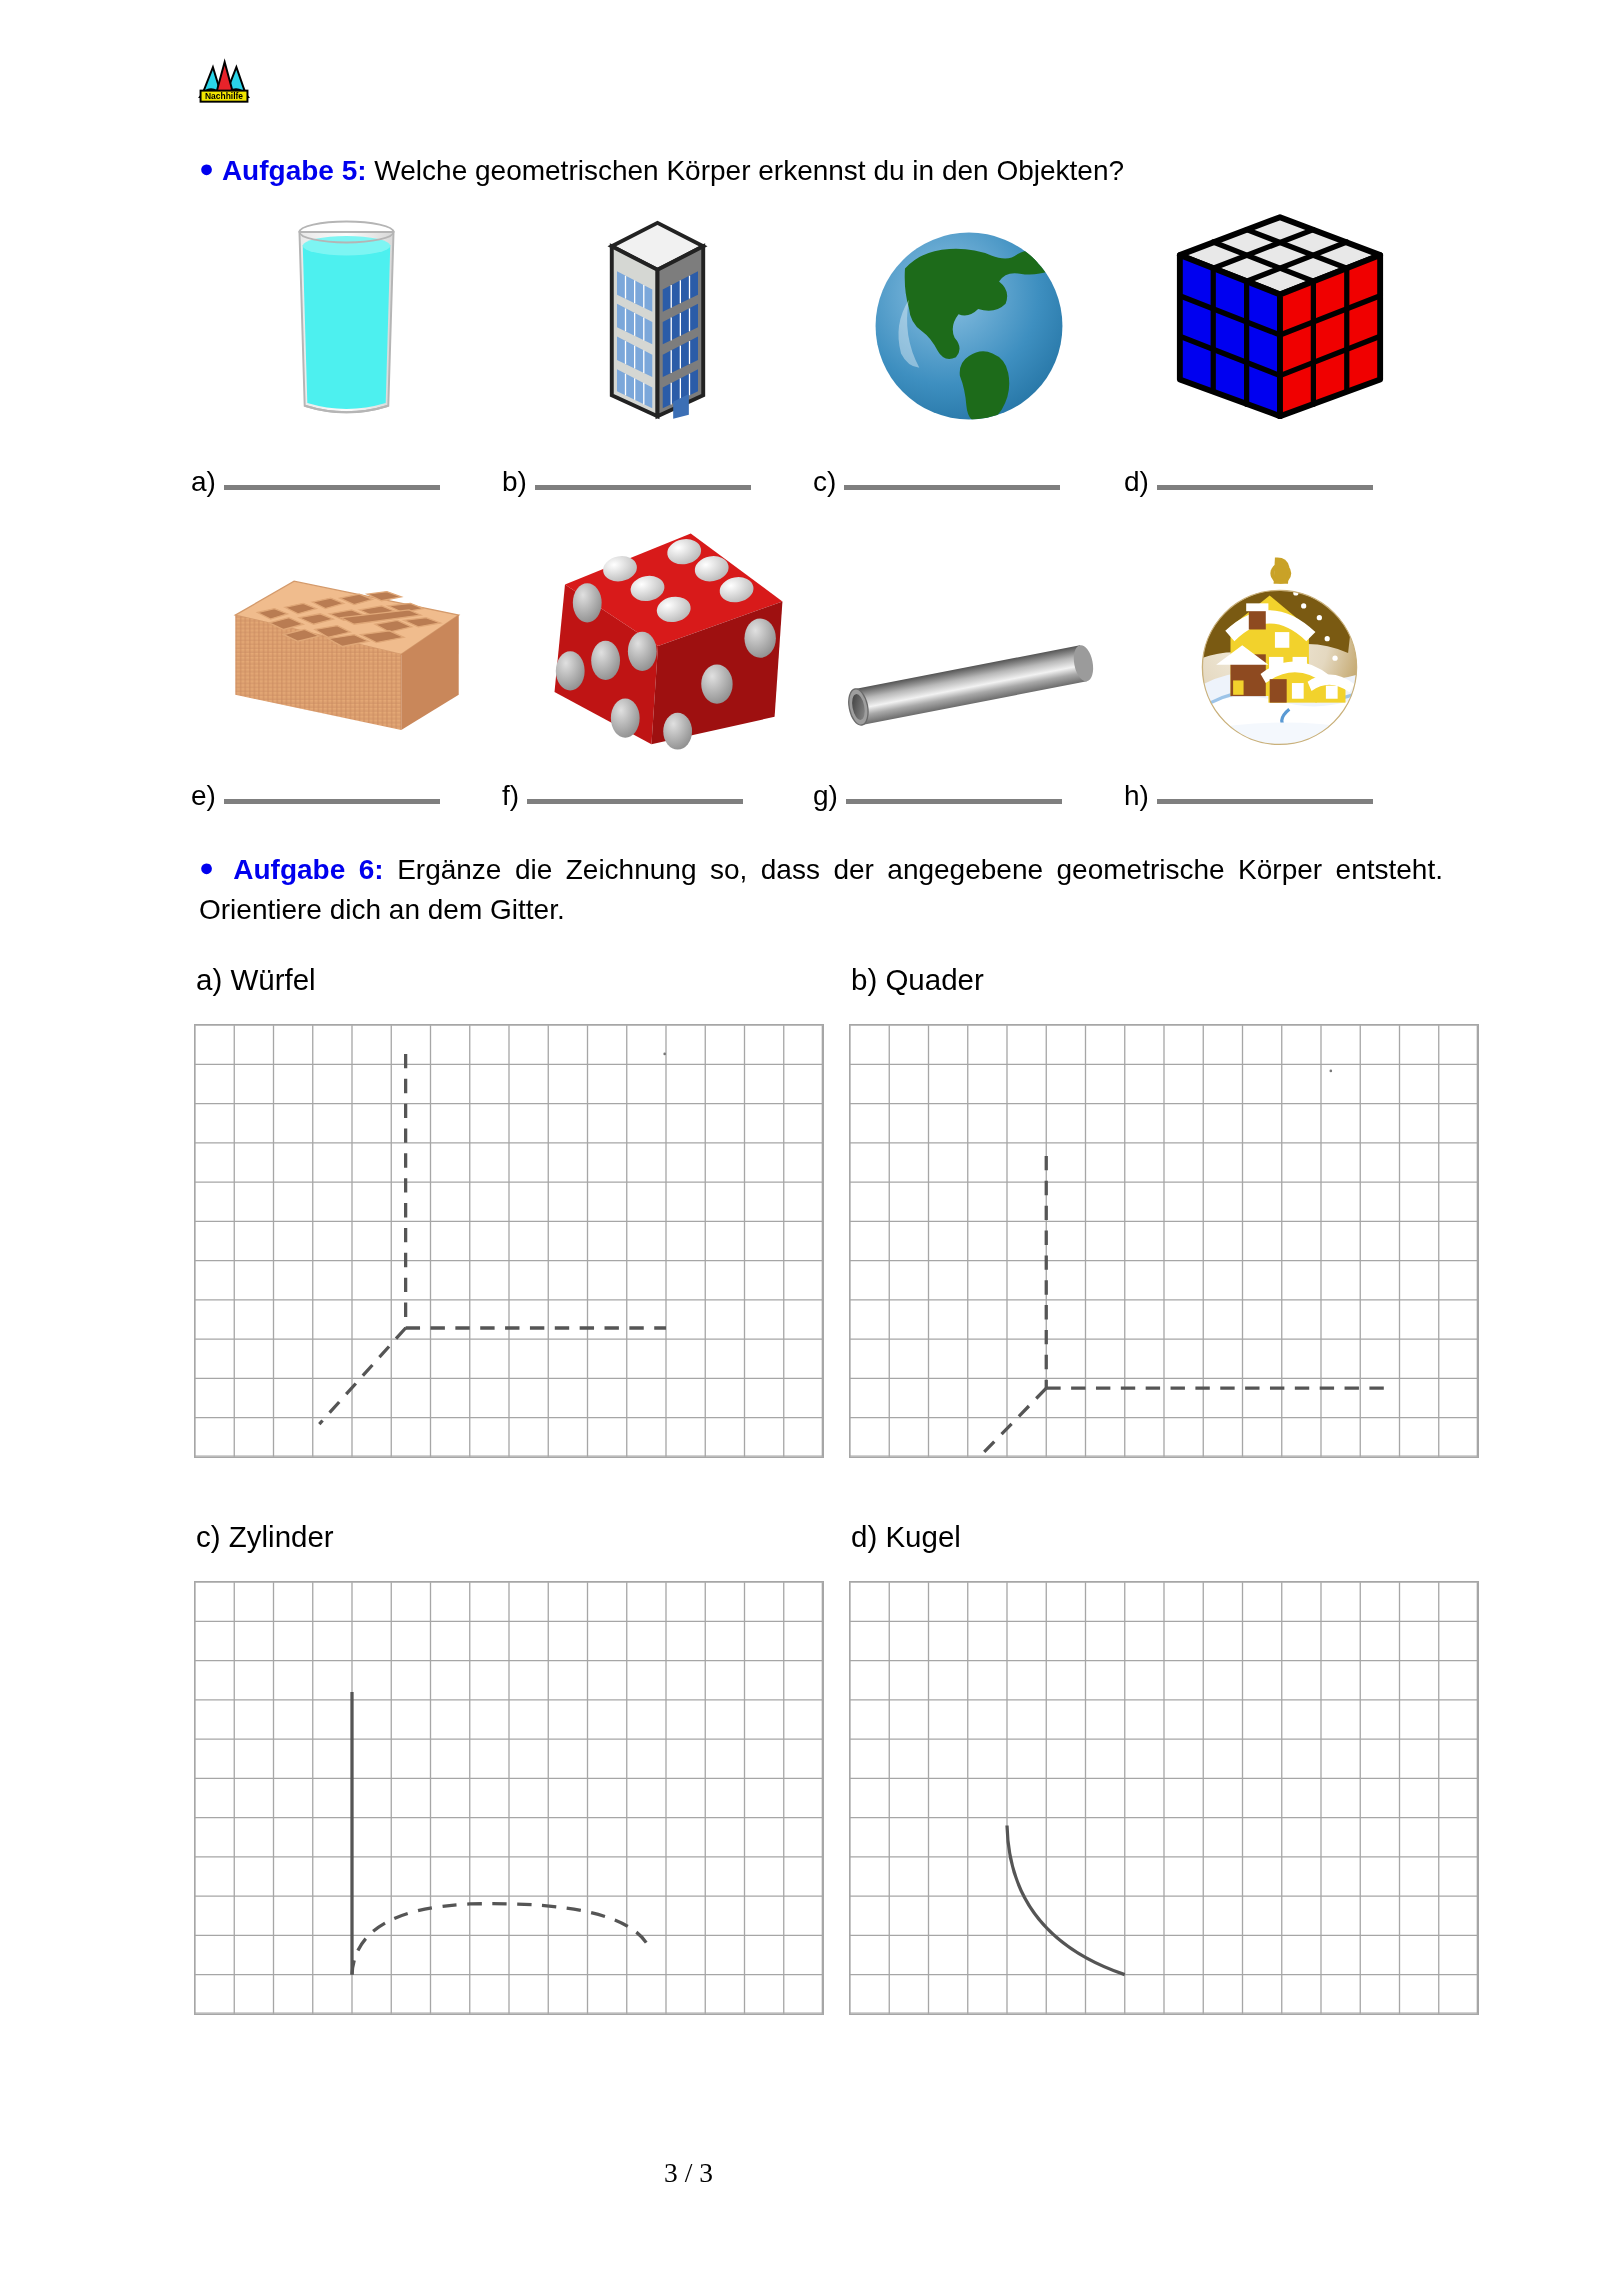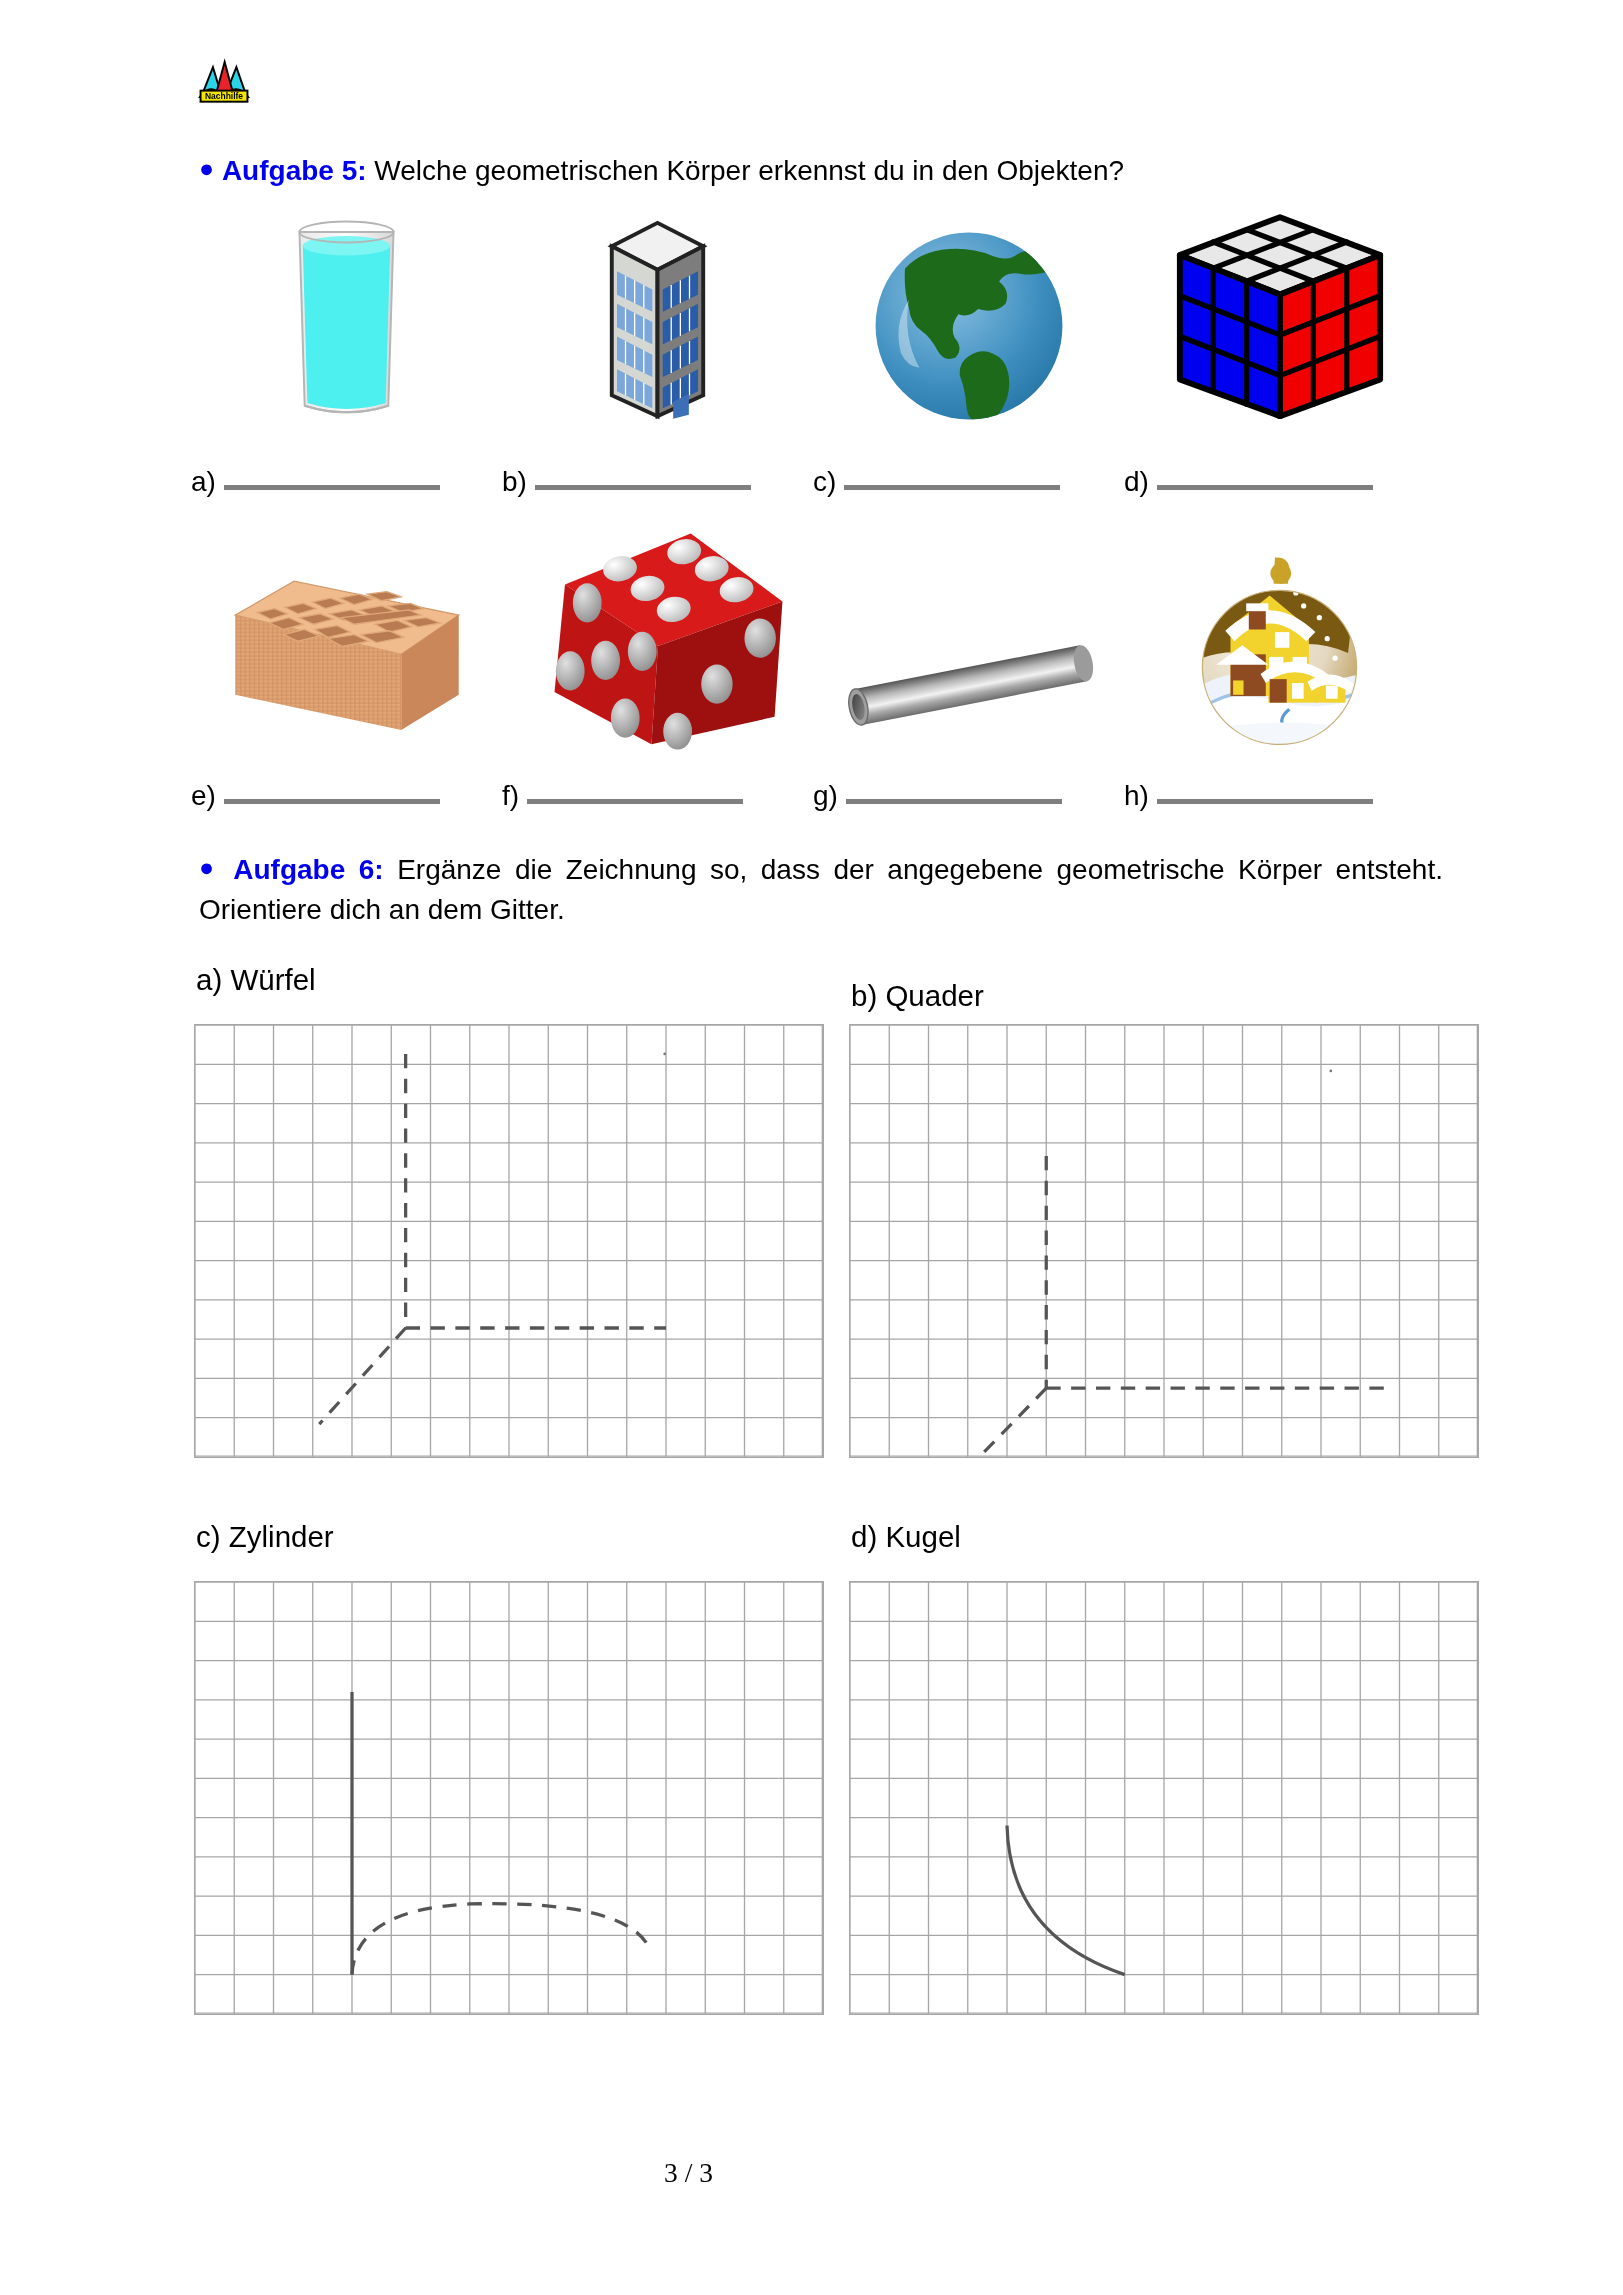--- a/index.html
+++ b/index.html
@@ -480,21 +480,21 @@
     <span class="answer-line"></span>
   </div>
 </div>
 
 <div class="task" id="task6">
   <span class="bullet">●</span>
   <span class="lead">Aufgabe 6:</span><span> Ergänze die Zeichnung so, dass der angegebene geometrische Körper entsteht. Orientiere dich an dem Gitter.</span>
 </div>
 
 <div class="grid-label" style="left:196px; top:963px;">a) Würfel</div>
-<div class="grid-label" style="left:851px; top:963px;margin-top:16px;">b) Quader</div>
+<div class="grid-label" style="left:851px; top:963px;">b) Quader</div>
 <div class="grid-label" style="left:196px; top:1520px;text-align:right;">c) Zylinder</div>
 <div class="grid-label" style="left:851px; top:1520px;">d) Kugel</div>
 
 <div class="grid-box" style="left:194px; top:1024px;">
   <svg width="628" height="432" viewBox="0 0 960 660">
     <g stroke="#a6a6a6" stroke-width="2" fill="none">
       <line x1="0" y1="0" x2="960" y2="0"></line>
         <line x1="0" y1="60" x2="960" y2="60"></line>
       <line x1="0" y1="120" x2="960" y2="120"></line>
         <line x1="0" y1="180" x2="960" y2="180"></line>

